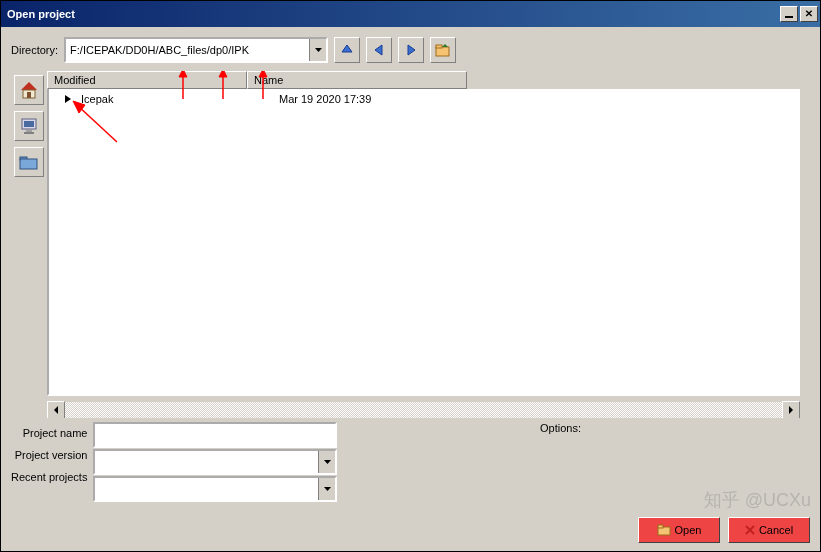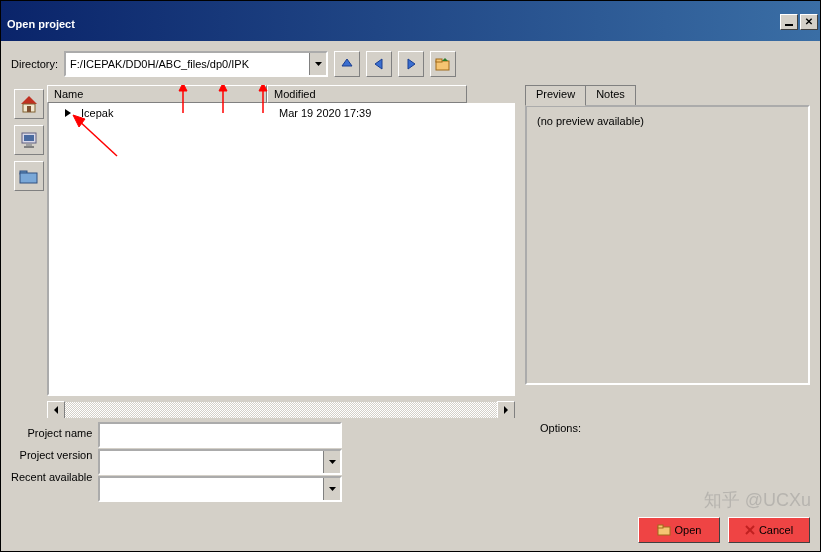--- a/index.html
+++ b/index.html
@@ -1,17 +1,17 @@
 <!DOCTYPE html>
 <html><head>
 <meta charset="utf-8">
 <style>
   html,body{margin:0;padding:0;font-family:Tahoma,Arial,sans-serif;font-size:11px;color:#000;background:#d4d0c8;}
   .window{width:821px;height:552px;background:#d4d0c8;border:1px solid #000;box-sizing:border-box;display:flex;flex-direction:column;}
-  .titlebar{height:18px;background:linear-gradient(to right,#0a246a,#3a6ea5);color:#fff;display:flex;align-items:flex-end;padding:11px 2px;font-weight:bold;}
+  .titlebar{height:18px;background:linear-gradient(to right,#0a246a,#3a6ea5);color:#fff;display:flex;align-items:center;padding:4px 2px;font-weight:bold;}
   .titlebar .title{flex:1;padding-left:4px;}
   .titlebar .winbtn{width:16px;height:14px;background:#d4d0c8;border:1px solid #fff;border-right-color:#404040;border-bottom-color:#404040;margin-left:2px;display:flex;align-items:center;justify-content:center;color:#000;font-size:10px;line-height:10px;font-weight:bold;cursor:pointer;}
   .body{flex:1;padding:6px 10px 8px 10px;display:flex;flex-direction:column;}
   .row{display:flex;align-items:center;}
   .dir-row{margin:4px 0 6px 0;}
   .dir-row label{margin-right:6px;}
   .combo{display:flex;height:22px;border:2px inset #fff;background:#fff;}
   .combo input{border:none;outline:none;font:inherit;flex:1;padding:8px 4px;}
   .combo .drop{width:16px;background:#d4d0c8;border-left:1px solid #808080;display:flex;align-items:center;justify-content:center;cursor:pointer;}
   .navbtn{width:24px;height:24px;margin-left:6px;background:#d4d0c8;border:1px solid #fff;border-right-color:#808080;border-bottom-color:#808080;display:flex;align-items:center;justify-content:center;cursor:pointer;}
@@ -121,22 +121,22 @@
         <div class="iconbtn">
           <svg width="20" height="16">
               <rect x="1" y="3" width="7" height="3" fill="#6090c0" stroke="#305080"></rect>
               <rect x="1" y="5" width="17" height="10" fill="#7aa8d8" stroke="#305080"></rect>
             </svg>
         </div>
       </div>
 
       <div class="filepanel">
         <div class="listhead">
+          <div class="col" style="width:200px">Modified</div>
           <div class="col" style="width:220px">Name</div>
-          <div class="col" style="width:200px">Modified</div>
         </div>
         <div class="listbody">
           <div class="listrow">
             <div class="tri"></div>
             <span style="width:198px">Icepak</span>
             <span>Mar 19 2020 17:39</span>
           </div>
         </div>
         <div class="hscroll">
           <div class="sbtn">
@@ -163,38 +163,29 @@
         <svg class="annotation" style="left:210px;top:-2px" width="12" height="34">
             <line x1="6" y1="30" x2="6" y2="6" class="arrow-svg" stroke-width="1.5"></line>
             <polygon points="6,0 2,8 10,8" class="arrow-svg"></polygon>
           </svg>
         <svg class="annotation" style="left:20px;top:26px" width="60" height="50">
             <line x1="50" y1="45" x2="10" y2="8" class="arrow-svg" stroke-width="1.5"></line>
             <polygon points="6,4 18,8 12,16" class="arrow-svg"></polygon>
           </svg>
       </div>
 
-      <div class="previewwrap">
-        <div class="tabs">
-          <div class="tab active">Preview</div>
-          <div class="tab">Notes</div>
-        </div>
-        <div class="preview">
-          <span>(no preview available)</span>
-        </div>
-      </div>
 
     </div>
 
     <div class="bottom">
       <div class="form">
         <div class="labels">
           <span>Project name</span>
           <span>Project version</span>
-          <span>Recent available</span>
+          <span>Recent projects</span>
         </div>
         <div class="fields">
           <div class="combo">
             <input value="" style="">
           </div>
           <div class="combo">
             <input value="" style="">
             <div class="drop">
                 <svg width="7" height="4">
                   <polygon points="0,0 7,0 3.5,4" fill="#000"></polygon>

